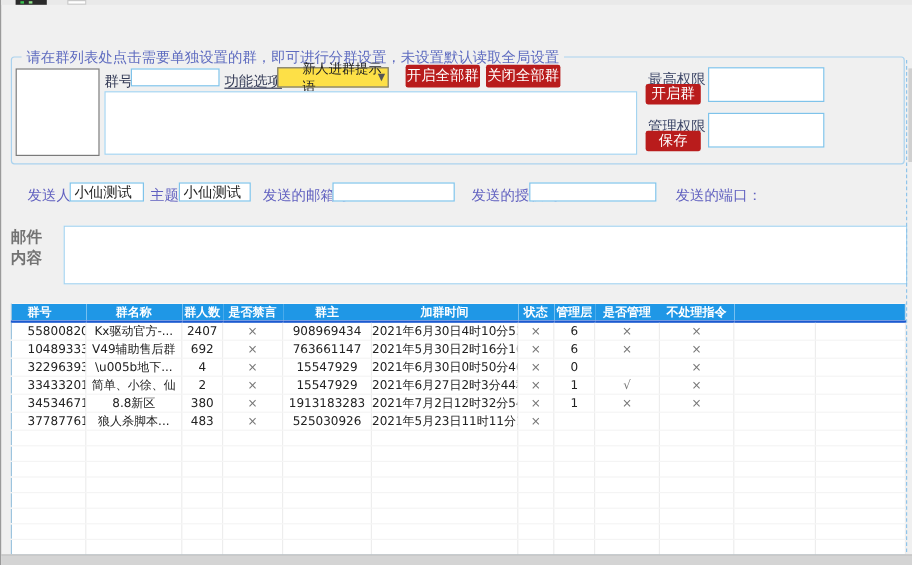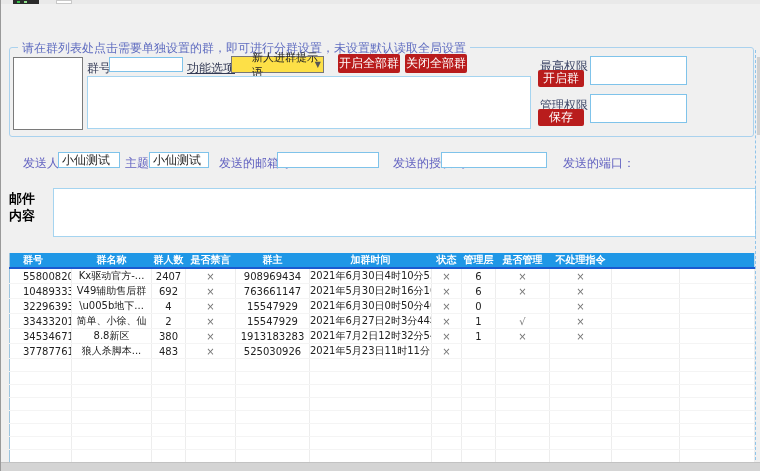--- a/index.html
+++ b/index.html
@@ -32,21 +32,21 @@
   .combo { position:absolute; left:230px; top:56px; width:93px; height:17px; background:#fde047; border:1px solid #777; font-size:11px; color:#222; display:flex; align-items:center; padding-left:20px; cursor:pointer; }
   .combo-arrow { position:absolute; right:2px; top:3px; font-size:8px; color:#555; }
   .btn { position:absolute; background:#b91c1c; color:#fff; font-size:12px; border:none; border-radius:2px; display:flex; align-items:center; justify-content:center; cursor:pointer; font-family:"DejaVu Sans", sans-serif; }
   .btn-openall { left:337px; top:54px; width:62px; height:19px; }
   .btn-closeall { left:404px; top:54px; width:62px; height:19px; }
   .bigedit { position:absolute; left:86px; top:76px; width:444px; height:53px; background:#fff; border:1px solid #a5d4f0; resize:none; font-family:"DejaVu Sans", sans-serif; }
   .btn-opengroup { left:537px; top:70px; width:46px; height:17px; }
   .btn-save { left:537px; top:109px; width:46px; height:17px; }
 
   
-  .mail-label { position:absolute; left:8px; top:190px; width:32px; color:#000000; font-size:13px; font-weight:bold; line-height:17px; }
+  .mail-label { position:absolute; left:8px; top:190px; width:32px; color:#737373; font-size:13px; font-weight:bold; line-height:17px; }
   .mail-edit { position:absolute; left:52px; top:188px; width:703px; height:49px; background:#fff; border:1px solid #a5d4f0; resize:none; font-family:"DejaVu Sans", sans-serif; }
 
   
   .grid { position:absolute; left:8px; top:253px; width:745px; border-left:1px solid #9cc4de; border-right:1px solid #bcd8ea; border-bottom:2px solid #9fd8f5; background:#fff; border-collapse:collapse; table-layout:fixed; font-size:10px; }
   .grid thead th { background:#1f97e6; color:#fff; font-weight:bold; height:14px; font-size:10px; border-bottom:2px solid #1b5ad0; padding:0; white-space:nowrap; overflow:hidden; }
   .grid thead th:first-child { text-align:left; padding-left:13px; }
   .grid td { height:13px; padding:0; text-align:center; color:#222; border-right:1px solid #ededed; border-bottom:1px solid #f4f4f4; white-space:nowrap; overflow:hidden; }
   .grid td:first-child { text-align:left; padding-left:13px; }
   .grid td.sym { color:#777; }
 

